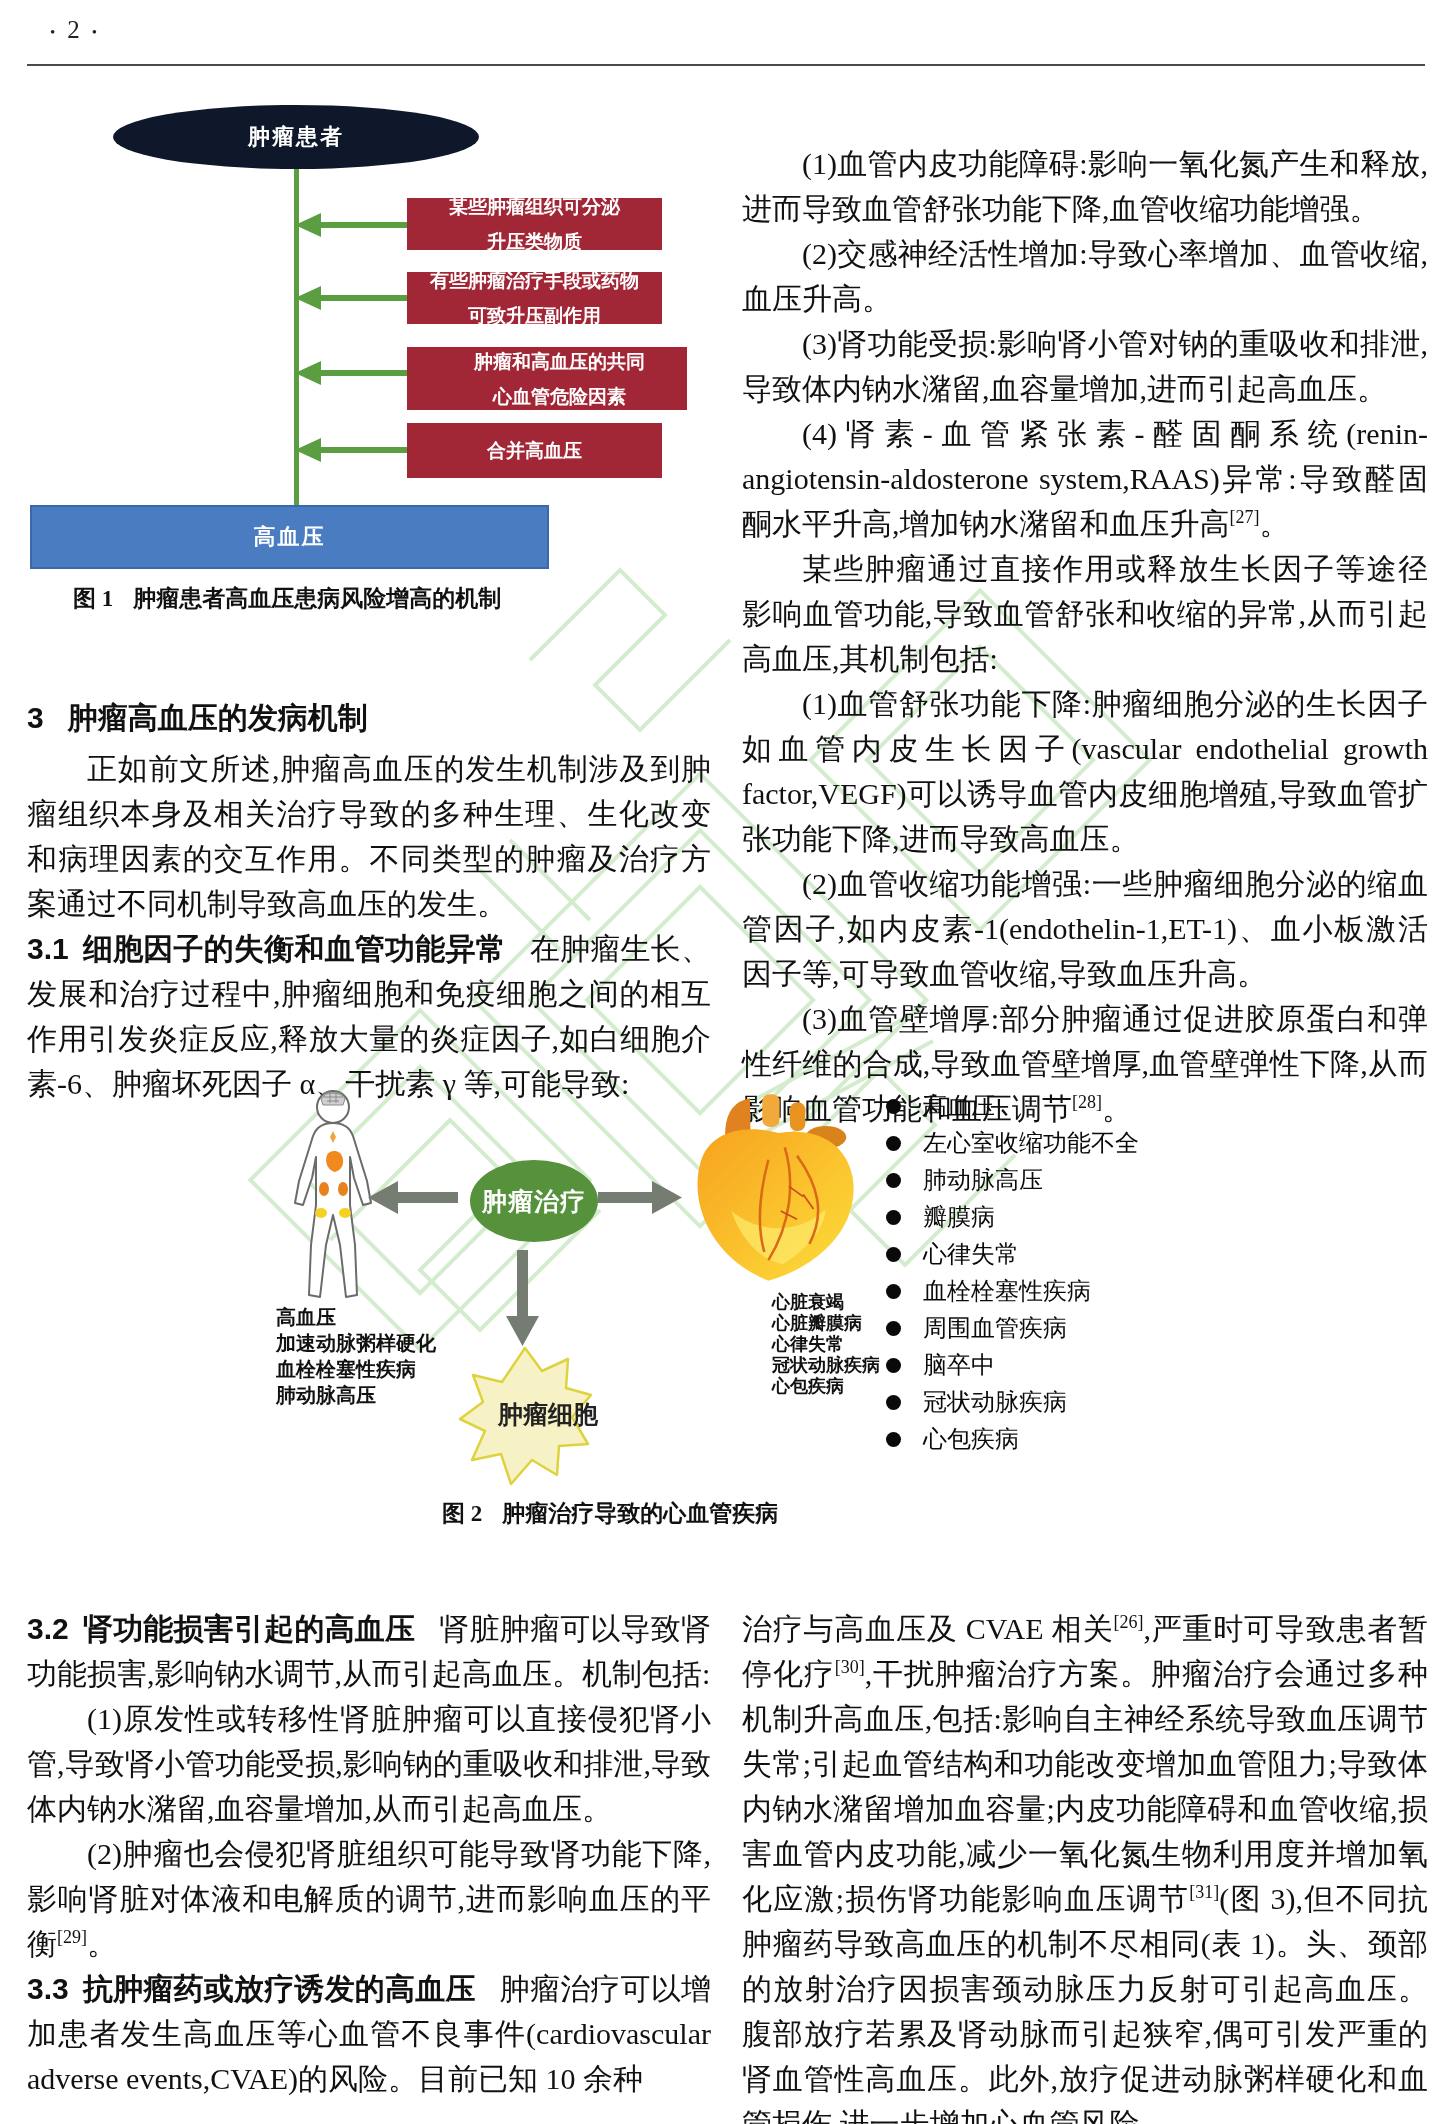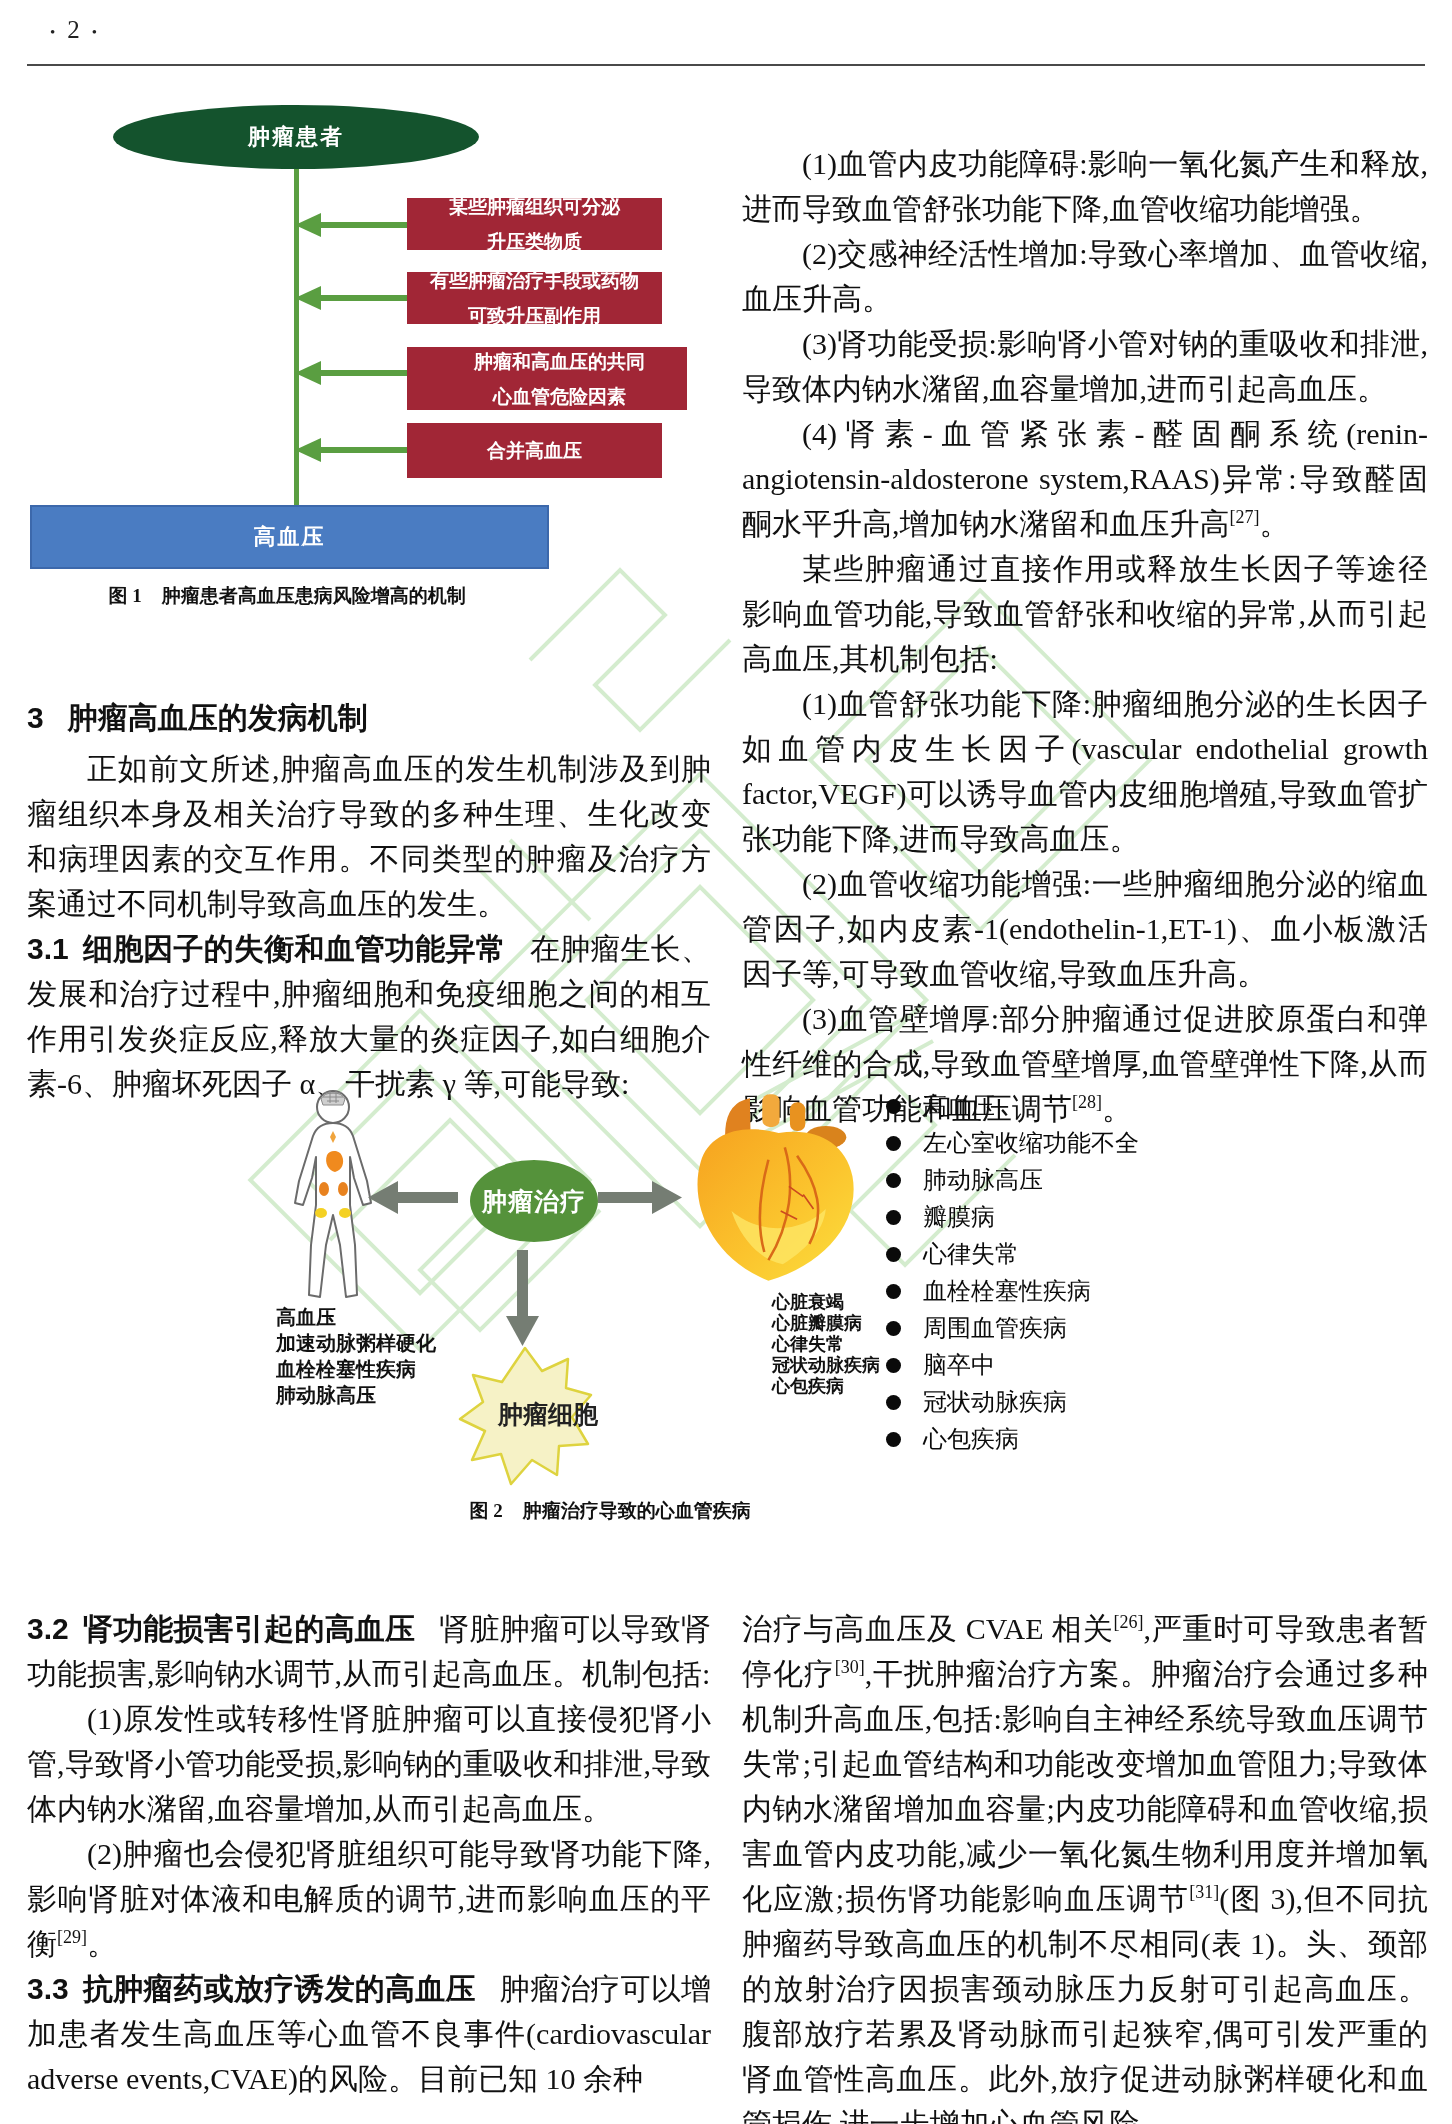--- a/index.html
+++ b/index.html
@@ -16,27 +16,27 @@
   .para{margin:0;}
   .indent{text-indent:2em;}
   .h2{font-family:"Liberation Sans","DejaVu Sans",sans-serif;font-weight:bold;
       font-size:30px;line-height:44px;margin:0 0 6px 0;text-align:left;}
   .h2 .hnum{margin-right:24px;}
   .runin{font-family:"Liberation Sans","DejaVu Sans",sans-serif;font-weight:bold;}
   .rnum{margin-right:14px;}
   .rtitle{margin-right:24px;}
   sup{font-size:0.6em;line-height:0;}
   
-  .caption{position:absolute;z-index:2;font-weight:bold;font-size:19px;text-align:center;
+  .caption{position:absolute;z-index:2;font-weight:bold;font-size:23px;text-align:center;
            font-family:"Liberation Serif","DejaVu Serif",serif;}
   .cap-label{margin-right:20px;}
   
   #fig1{position:absolute;left:27px;top:85px;width:684px;height:500px;z-index:2;}
   .f1-ellipse{position:absolute;left:86px;top:20px;width:366px;height:64px;border-radius:50%;
-      background:#14532d;display:flex;align-items:center;justify-content:center;
+      background:#0f172a;display:flex;align-items:center;justify-content:center;
       color:#fff;font-family:"Liberation Sans","DejaVu Sans",sans-serif;
       font-weight:bold;font-size:22px;letter-spacing:2px;}
   .f1-vline{position:absolute;left:267px;top:84px;width:5px;height:336px;background:#5a9e41;}
   .f1-box{position:absolute;left:380px;width:255px;background:#a12636;color:#fff;
       font-family:"Liberation Sans","DejaVu Sans",sans-serif;font-weight:bold;font-size:19px;
       line-height:23px;display:flex;flex-direction:column;align-items:center;justify-content:center;
       text-align:center;gap:12px;}
   .f1-b1{top:113px;height:52px;}
   .f1-b2{top:187px;height:52px;}
   .f1-b3{top:262px;height:63px;padding-left:25px;}

